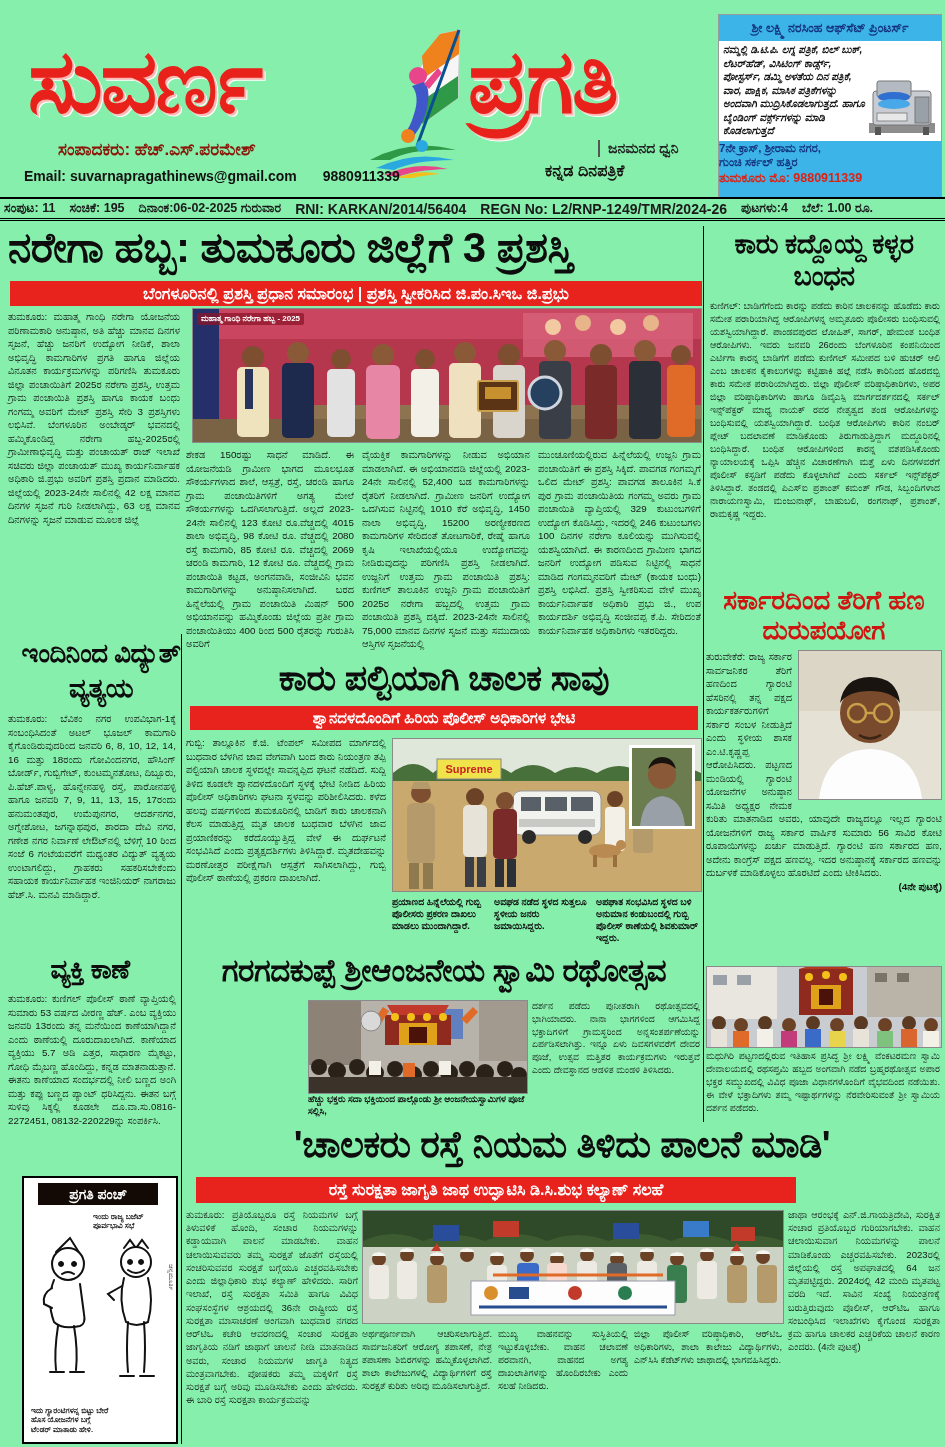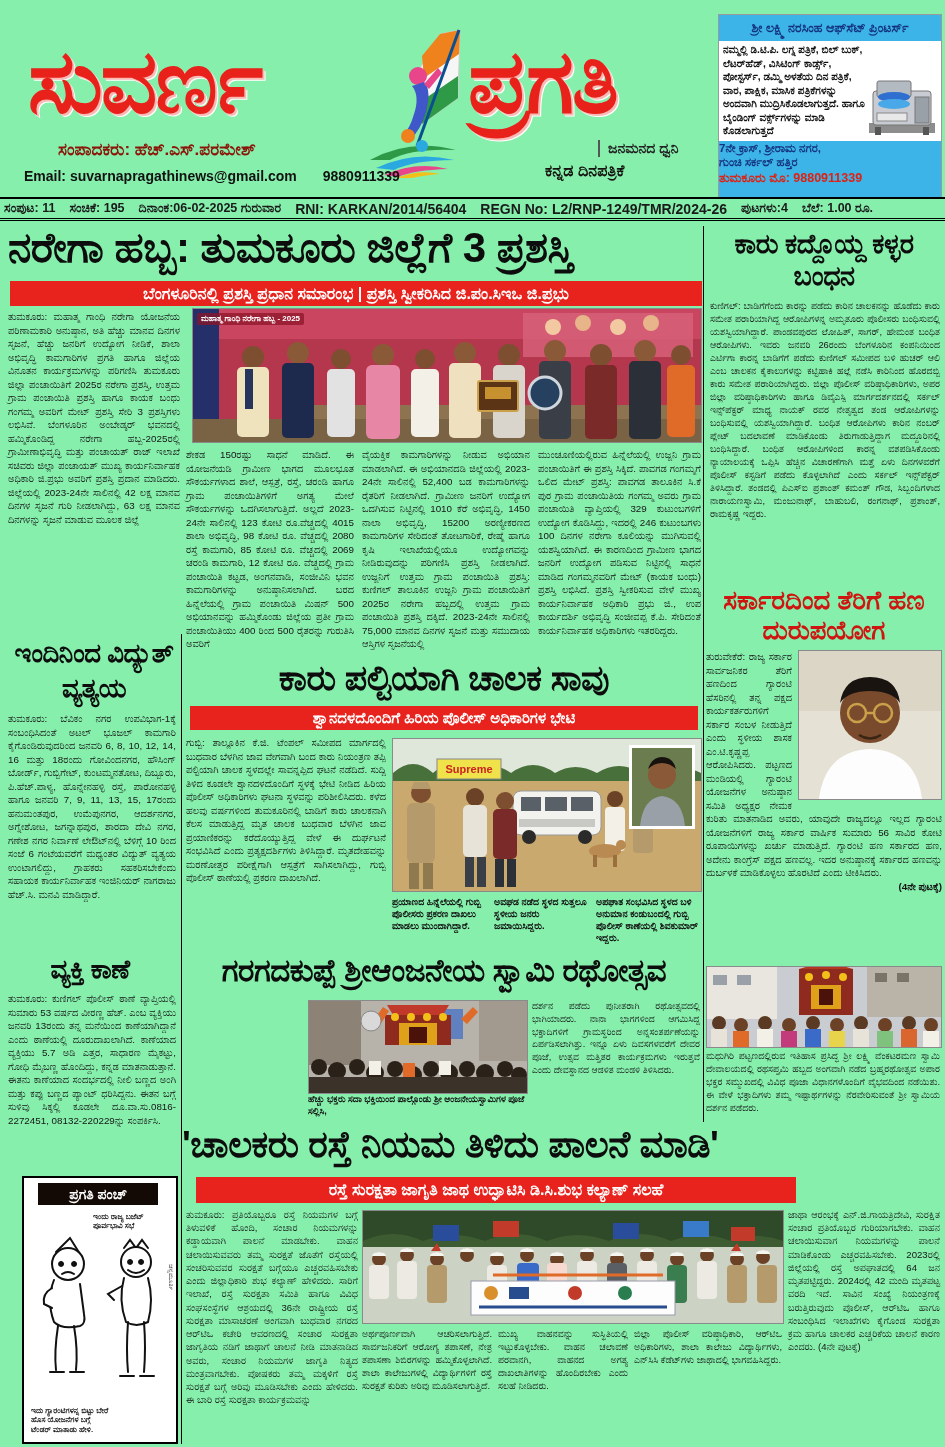--- a/index.html
+++ b/index.html
@@ -13,21 +13,21 @@
   .brand-second{left:468px;top:38px;font-size:88px;line-height:1;}
   .editor-line{left:58px;top:140px;font-size:17px;font-weight:700;color:#8b1508;}
   .email-line{left:24px;top:168px;font-size:14px;font-weight:700;color:#111;}
   .phone{margin-left:26px;}
   .slogan{left:598px;top:140px;font-size:14px;font-weight:700;color:#222;border-left:2px solid #555;padding-left:8px;}
   .daily{left:545px;top:162px;font-size:16px;font-weight:700;color:#15120f;}
   
   .ad-box{left:718px;top:14px;width:222px;height:182px;border:1px solid #9a9a9a;background:#fff;}
   .ad-head{position:absolute;left:0;top:0;width:100%;height:26px;background:#3cb4e7;
            color:#14337f;font-size:12.5px;font-weight:900;display:flex;align-items:center;justify-content:center;}
-  .ad-body{position:absolute;left:4px;top:28px;width:146px;font-size:10.3px;font-weight:700;line-height:1.32;color:#101010;}
+  .ad-body{position:absolute;left:4px;top:28px;width:146px;font-size:10.3px;font-weight:700;line-height:1.32;color:#101010;font-style:italic;}
   .ad-machine{position:absolute;right:2px;top:58px;width:72px;height:66px;}
   .ad-foot{position:absolute;left:0;bottom:0;width:100%;height:56px;background:#3cb4e7;
            text-align:left;font-weight:900;}
   .ad-foot .l1,.ad-foot .l2{font-size:11.5px;color:#14337f;line-height:1.25;}
   .ad-foot .l3{font-size:12.5px;color:#e02011;line-height:1.3;}
   
   .info-bar{left:0;top:197px;width:945px;height:24px;border-top:2px solid #000;border-bottom:3px double #000;
             display:flex;align-items:center;gap:14px;padding:0 4px;box-sizing:border-box;
             font-size:12.5px;font-weight:700;white-space:nowrap;}
   .info-bar .big{font-size:14px;font-weight:900;}
@@ -331,21 +331,21 @@
       </g>
       <rect x="0" y="76" width="218" height="16" fill="#3b3229"></rect>
       <rect x="60" y="60" width="12" height="14" fill="#f3f0e8"></rect>
         <rect x="94" y="62" width="12" height="14" fill="#e06a28"></rect>
         <rect x="130" y="60" width="12" height="14" fill="#f3f0e8"></rect>
     </svg>
   </div>
   <div class="abs caption" style="left:308px;top:1094px;width:218px;height:28px;font-size:9px;">ಹೆಚ್ಚು ಭಕ್ತರು ಸದಾ ಭಕ್ತಿಯಿಂದ ಪಾಲ್ಗೊಂಡು ಶ್ರೀ ಆಂಜನೇಯಸ್ವಾಮಿಗಳ ಪೂಜೆ ಸಲ್ಲಿಸಿ,</div>
   <div class="abs bodytxt" style="left:532px;top:1000px;width:168px;height:120px;font-size:9.3px;">ದರ್ಶನ ಪಡೆದು ಪುನೀತರಾಗಿ ರಥೋತ್ಸವದಲ್ಲಿ ಭಾಗಿಯಾದರು. ನಾನಾ ಭಾಗಗಳಿಂದ ಆಗಮಿಸಿದ್ದ ಭಕ್ತಾದಿಗಳಿಗೆ ಗ್ರಾಮಸ್ಥರಿಂದ ಅನ್ನಸಂತರ್ಪಣೆಯನ್ನು ಏರ್ಪಡಿಸಲಾಗಿತ್ತು. ಇನ್ನೂ ಏಳು ದಿವಸಗಳವರೆಗೆ ದೇವರ ಪೂಜೆ, ಉತ್ಸವ ಮತ್ತಿತರ ಕಾರ್ಯಕ್ರಮಗಳು ಇರುತ್ತವೆ ಎಂದು ದೇವಸ್ಥಾನದ ಆಡಳಿತ ಮಂಡಳಿ ತಿಳಿಸಿದರು.</div>
 
-  <div class="abs headline" style="left:4px;top:636px;width:180px;font-size:26px;text-align:center;line-height:1.35;">ಇಂದಿನಿಂದ ವಿದ್ಯುತ್ ವ್ಯತ್ಯಯ</div>
+  <div class="abs headline" style="left:11px;top:636px;width:180px;font-size:26px;text-align:center;line-height:1.35;">ಇಂದಿನಿಂದ ವಿದ್ಯುತ್ ವ್ಯತ್ಯಯ</div>
   <div class="abs bodytxt" style="left:8px;top:712px;width:168px;height:238px;">ತುಮಕೂರು: ಬೆವಿಕಂ ನಗರ ಉಪವಿಭಾಗ-1ಕ್ಕೆ ಸಂಬಂಧಿಸಿದಂತೆ ಅಟಲ್ ಭೂಜಲ್ ಕಾಮಗಾರಿ ಕೈಗೊಂಡಿರುವುದರಿಂದ ಜನವರಿ 6, 8, 10, 12, 14, 16 ಮತ್ತು 18ರಂದು ಗೋವಿಂದನಗರ, ಹೌಸಿಂಗ್ ಬೋರ್ಡ್, ಗುಬ್ಬಿಗೇಟ್, ಕುಂಟಮ್ಮನತೋಟ, ದಿಬ್ಬೂರು, ಪಿ.ಹೆಚ್.ಪಾಳ್ಯ, ಹೊನ್ನೇನಹಳ್ಳಿ ರಸ್ತೆ, ಪಾರೋನಹಳ್ಳಿ ಹಾಗೂ ಜನವರಿ 7, 9, 11, 13, 15, 17ರಂದು ಹನುಮಂತಪುರ, ಉಮೆಪುನಗರ, ಆದರ್ಶನಗರ, ಅಗ್ನೇಶೋಟ, ಜಗನ್ನಾಥಪುರ, ಶಾರದಾ ದೇವಿ ನಗರ, ಗಣೇಶ ನಗರ ನಿರ್ವಾಣೆ ಲೇಔಟ್‌ನಲ್ಲಿ ಬೆಳಿಗ್ಗೆ 10 ರಿಂದ ಸಂಜೆ 6 ಗಂಟೆಯವರೆಗೆ ಮಧ್ಯಂತರ ವಿದ್ಯುತ್ ವ್ಯತ್ಯಯ ಉಂಟಾಗಲಿದ್ದು, ಗ್ರಾಹಕರು ಸಹಕರಿಸಬೇಕೆಂದು ಸಹಾಯಕ ಕಾರ್ಯನಿರ್ವಾಹಕ ಇಂಜಿನಿಯರ್ ನಾಗರಾಜು ಹೆಚ್.ಸಿ. ಮನವಿ ಮಾಡಿದ್ದಾರೆ.</div>
 
   <div class="abs headline" style="left:0px;top:954px;width:180px;font-size:26px;text-align:center;">ವ್ಯಕ್ತಿ ಕಾಣೆ</div>
   <div class="abs bodytxt" style="left:8px;top:992px;width:168px;height:180px;">ತುಮಕೂರು: ಕುಣಿಗಲ್ ಪೊಲೀಸ್ ಠಾಣೆ ವ್ಯಾಪ್ತಿಯಲ್ಲಿ ಸುಮಾರು 53 ವರ್ಷದ ವೀರಣ್ಣ ಹೆಚ್. ಎಂಬ ವ್ಯಕ್ತಿಯು ಜನವರಿ 13ರಂದು ತನ್ನ ಮನೆಯಿಂದ ಕಾಣೆಯಾಗಿದ್ದಾನೆ ಎಂದು ಠಾಣೆಯಲ್ಲಿ ದೂರುದಾಖಲಾಗಿದೆ. ಕಾಣೆಯಾದ ವ್ಯಕ್ತಿಯು 5.7 ಅಡಿ ಎತ್ತರ, ಸಾಧಾರಣ ಮೈಕಟ್ಟು, ಗೋಧಿ ಮೈಬಣ್ಣ ಹೊಂದಿದ್ದು, ಕನ್ನಡ ಮಾತನಾಡುತ್ತಾನೆ. ಈತನು ಕಾಣೆಯಾದ ಸಂದರ್ಭದಲ್ಲಿ ನೀಲಿ ಬಣ್ಣದ ಅಂಗಿ ಮತ್ತು ಕಪ್ಪು ಬಣ್ಣದ ಪ್ಯಾಂಟ್ ಧರಿಸಿದ್ದನು. ಈತನ ಬಗ್ಗೆ ಸುಳಿವು ಸಿಕ್ಕಲ್ಲಿ ಕೂಡಲೇ ದೂ.ವಾ.ಸು.0816-2272451, 08132-220229ನ್ನು ಸಂಪರ್ಕಿಸಿ.</div>
 
   <div class="abs cartoon">
     <div class="cartoon-title">ಪ್ರಗತಿ ಪಂಚ್</div>
     <div class="cartoon-cap-top">ಇಂದು ರಾಜ್ಯ ಬಜೆಟ್ ಪೂರ್ವಭಾವಿ ಸಭೆ</div>
     <div class="cartoon-svg">
       <svg viewBox="0 0 142 150">
@@ -368,21 +368,21 @@
           <path d="M94 56 l-14 8 6 6" fill="#fff"></path>
           <path d="M100 92 q-2 28 0 50 M116 92 q2 26 0 50"></path>
           <path d="M92 146 h14 M112 146 h14"></path>
         </g>
       </svg>
     </div>
     <div class="cartoon-cap-bottom">ಇದು ಗ್ಯಾರಂಟಿಗಳನ್ನ ಬಿಟ್ಟು ಬೇರೆ ಹೊಸ ಯೋಜನೆಗಳ ಬಗ್ಗೆ ಟೆಂಡರ್ ಮಾತಾಡು ಹೇಳಿ.</div>
     <div class="cartoon-credit">ಚನ್ನಮೂರ್ತಿ</div>
   </div>
 
-  <div class="abs headline" style="left:182px;top:1126px;width:760px;font-size:37px;line-height:1;">'ಚಾಲಕರು ರಸ್ತೆ ನಿಯಮ ತಿಳಿದು ಪಾಲನೆ ಮಾಡಿ'</div>
+  <div class="abs headline" style="left:182px;top:1126px;width:760px;font-size:37px;text-align:center;line-height:1;">'ಚಾಲಕರು ರಸ್ತೆ ನಿಯಮ ತಿಳಿದು ಪಾಲನೆ ಮಾಡಿ'</div>
   <div class="abs red-bar" style="left:196px;top:1177px;width:600px;height:26px;font-size:16px;">ರಸ್ತೆ ಸುರಕ್ಷತಾ ಜಾಗೃತಿ ಜಾಥ ಉದ್ಘಾಟಿಸಿ ಡಿ.ಸಿ.ಶುಭ ಕಲ್ಯಾಣ್ ಸಲಹೆ</div>
 
   <div class="abs bodytxt" style="left:186px;top:1208px;width:172px;height:232px;font-size:9.6px;">ತುಮಕೂರು: ಪ್ರತಿಯೊಬ್ಬರೂ ರಸ್ತೆ ನಿಯಮಗಳ ಬಗ್ಗೆ ತಿಳುವಳಿಕೆ ಹೊಂದಿ, ಸಂಚಾರ ನಿಯಮಗಳನ್ನು ಕಡ್ಡಾಯವಾಗಿ ಪಾಲನೆ ಮಾಡಬೇಕು. ವಾಹನ ಚಲಾಯಿಸುವವರು ತಮ್ಮ ಸುರಕ್ಷತೆ ಜೊತೆಗೆ ರಸ್ತೆಯಲ್ಲಿ ಸಂಚರಿಸುವವರ ಸುರಕ್ಷತೆ ಬಗ್ಗೆಯೂ ಎಚ್ಚರವಹಿಸಬೇಕು ಎಂದು ಜಿಲ್ಲಾಧಿಕಾರಿ ಶುಭ ಕಲ್ಯಾಣ್ ಹೇಳಿದರು. ಸಾರಿಗೆ ಇಲಾಖೆ, ರಸ್ತೆ ಸುರಕ್ಷತಾ ಸಮಿತಿ ಹಾಗೂ ವಿವಿಧ ಸಂಘಸಂಸ್ಥೆಗಳ ಆಶ್ರಯದಲ್ಲಿ 36ನೇ ರಾಷ್ಟ್ರೀಯ ರಸ್ತೆ ಸುರಕ್ಷತಾ ಮಾಸಾಚರಣೆ ಅಂಗವಾಗಿ ಬುಧವಾರ ನಗರದ ಆರ್‌ಟಿಒ ಕಚೇರಿ ಆವರಣದಲ್ಲಿ ಸಂಚಾರ ಸುರಕ್ಷತಾ ಜಾಗೃತಿಯ ನಡಿಗೆ ಜಾಥಾಗೆ ಚಾಲನೆ ನೀಡಿ ಮಾತನಾಡಿದ ಅವರು, ಸಂಚಾರ ನಿಯಮಗಳ ಜಾಗೃತಿ ನಿತ್ಯದ ಮಂತ್ರವಾಗಬೇಕು. ಪೋಷಕರು ತಮ್ಮ ಮಕ್ಕಳಿಗೆ ರಸ್ತೆ ಸುರಕ್ಷತೆ ಬಗ್ಗೆ ಅರಿವು ಮೂಡಿಸಬೇಕು ಎಂದು ಹೇಳಿದರು. ಈ ಬಾರಿ ರಸ್ತೆ ಸುರಕ್ಷತಾ ಕಾರ್ಯಕ್ರಮವನ್ನು</div>
 
   <div class="abs photo" style="left:362px;top:1210px;width:420px;height:112px;">
     <svg viewBox="0 0 420 112" preserveAspectRatio="none">
       <rect width="420" height="112" fill="#cdd3c4"></rect>
       <rect x="0" y="0" width="420" height="30" fill="#2f4a28"></rect>
       <path d="M0 30 q30 -14 60 0 q30 -12 62 0 q30 -14 62 0 q30 -12 62 0 q30 -14 62 0 q30 -12 60 0 q26 -10 52 0 v6 h-420z" fill="#3d5c32"></path>
 

